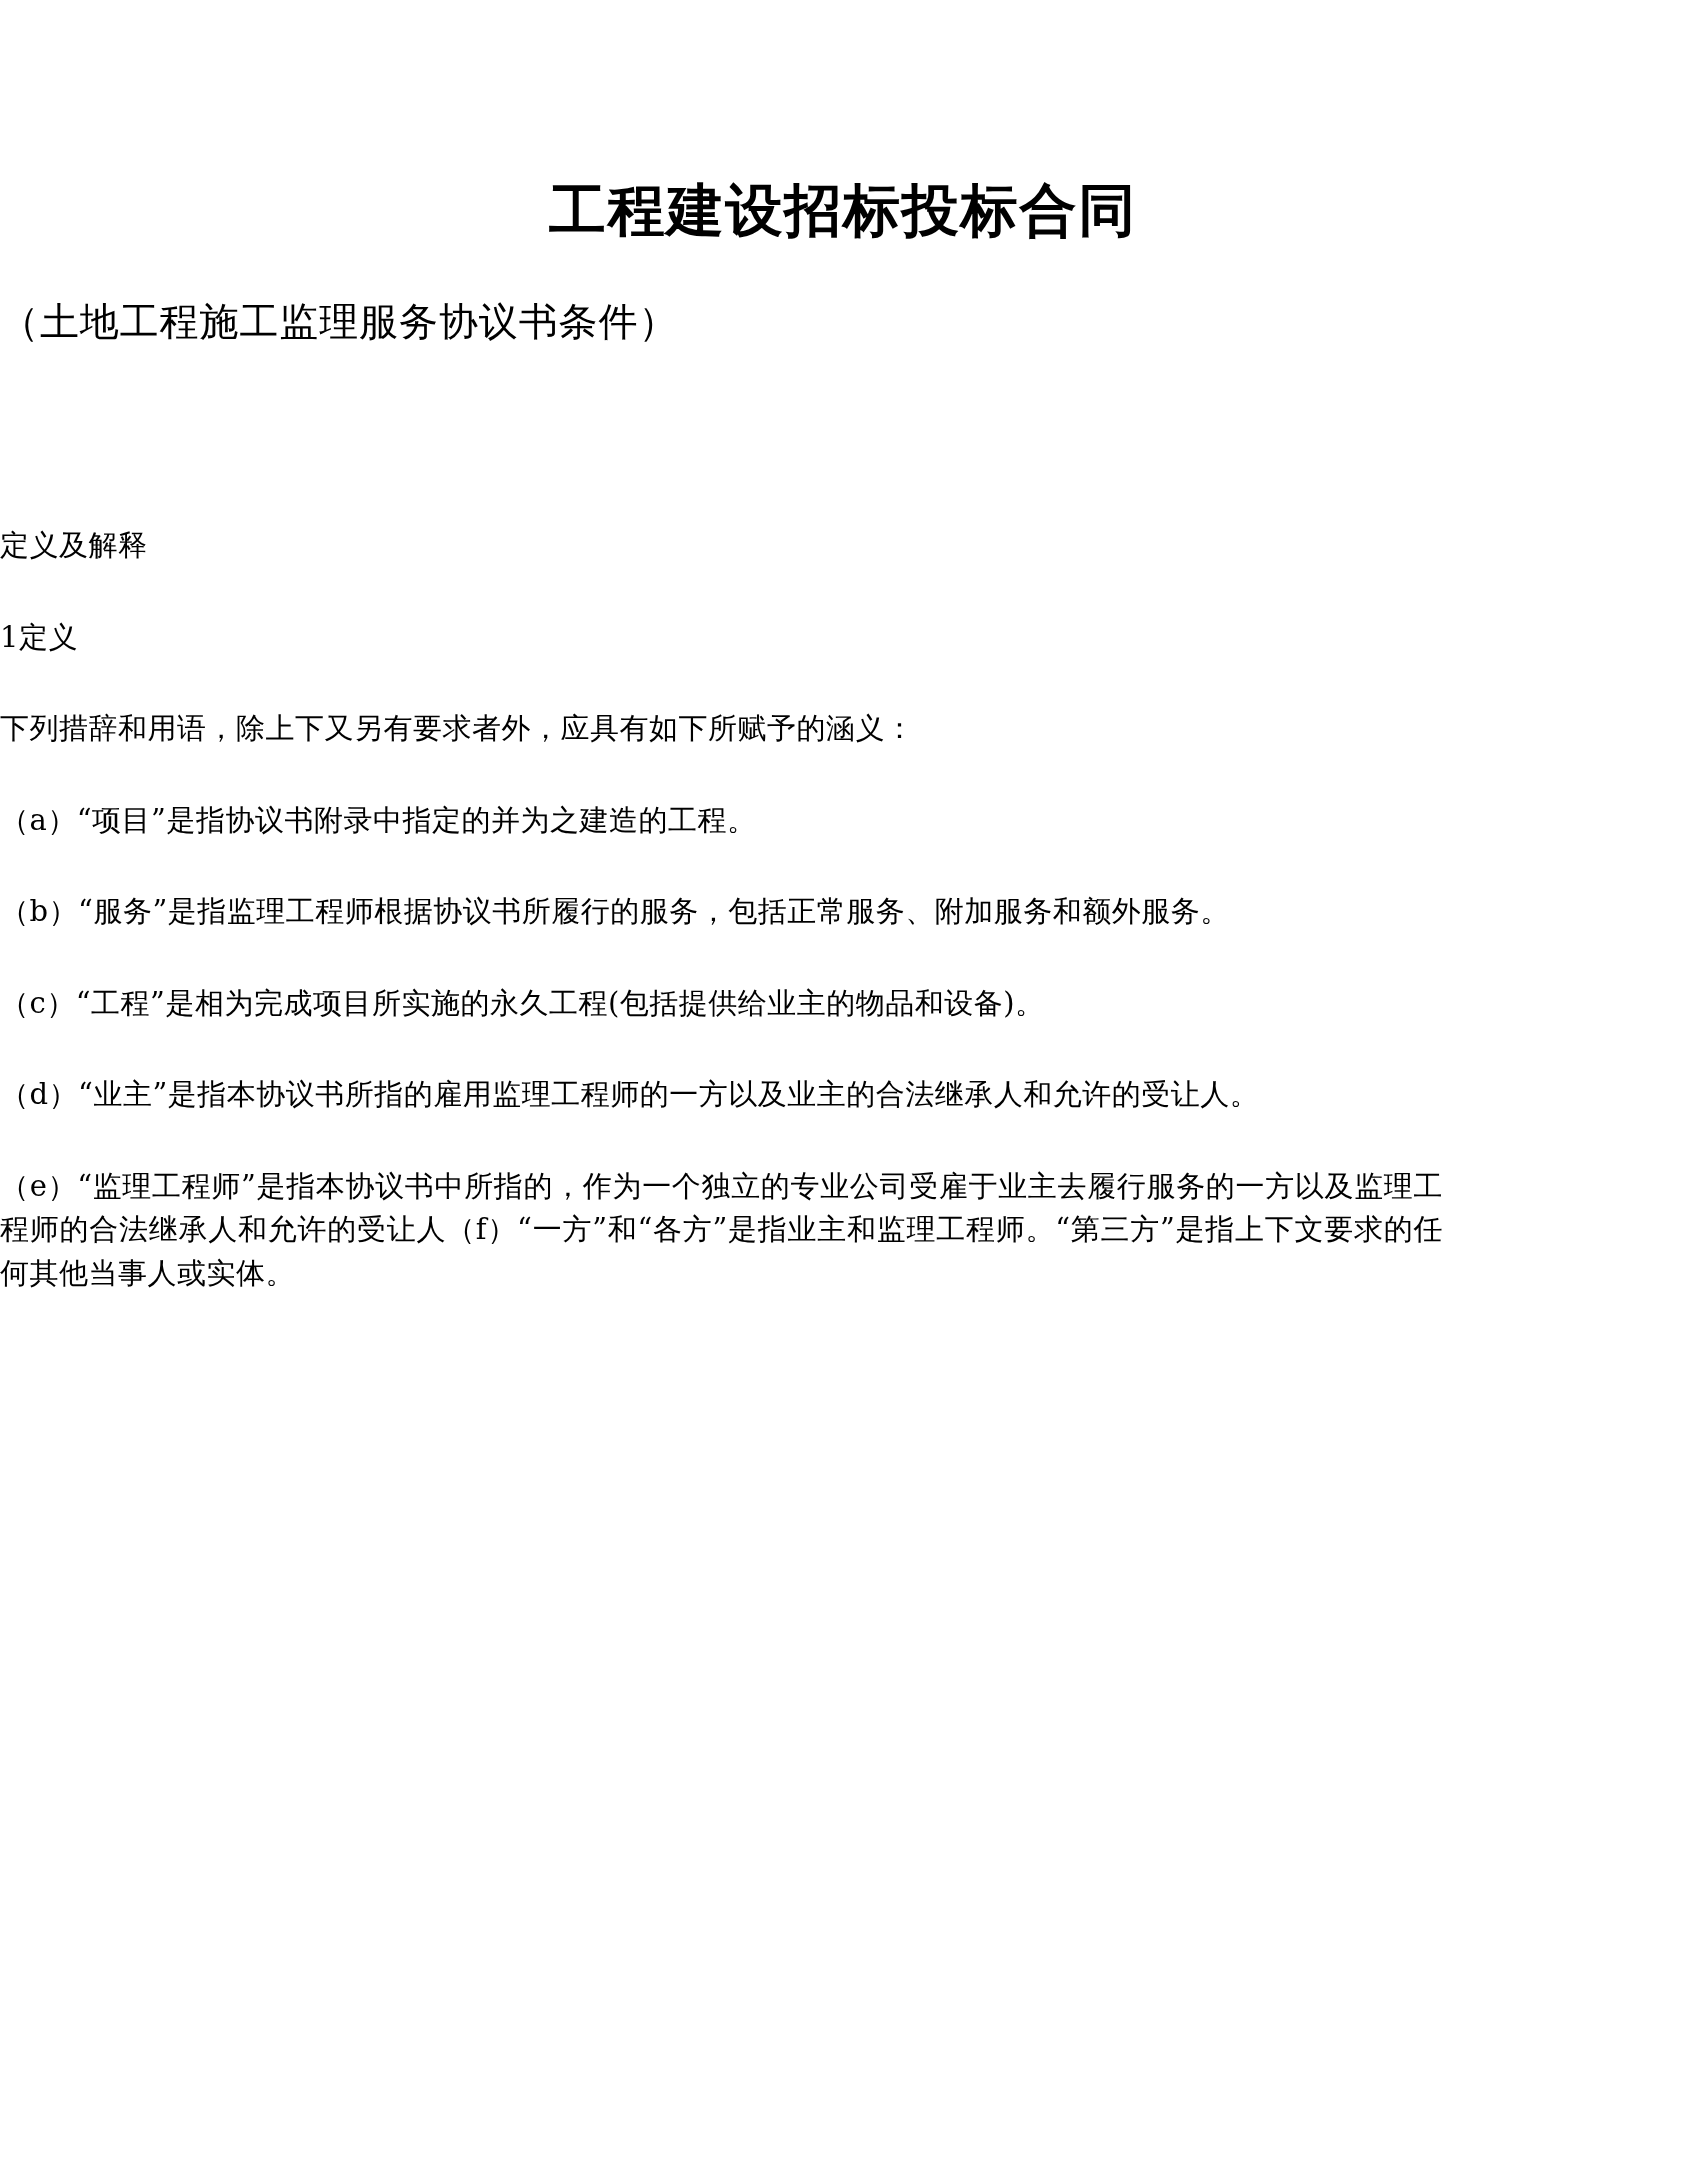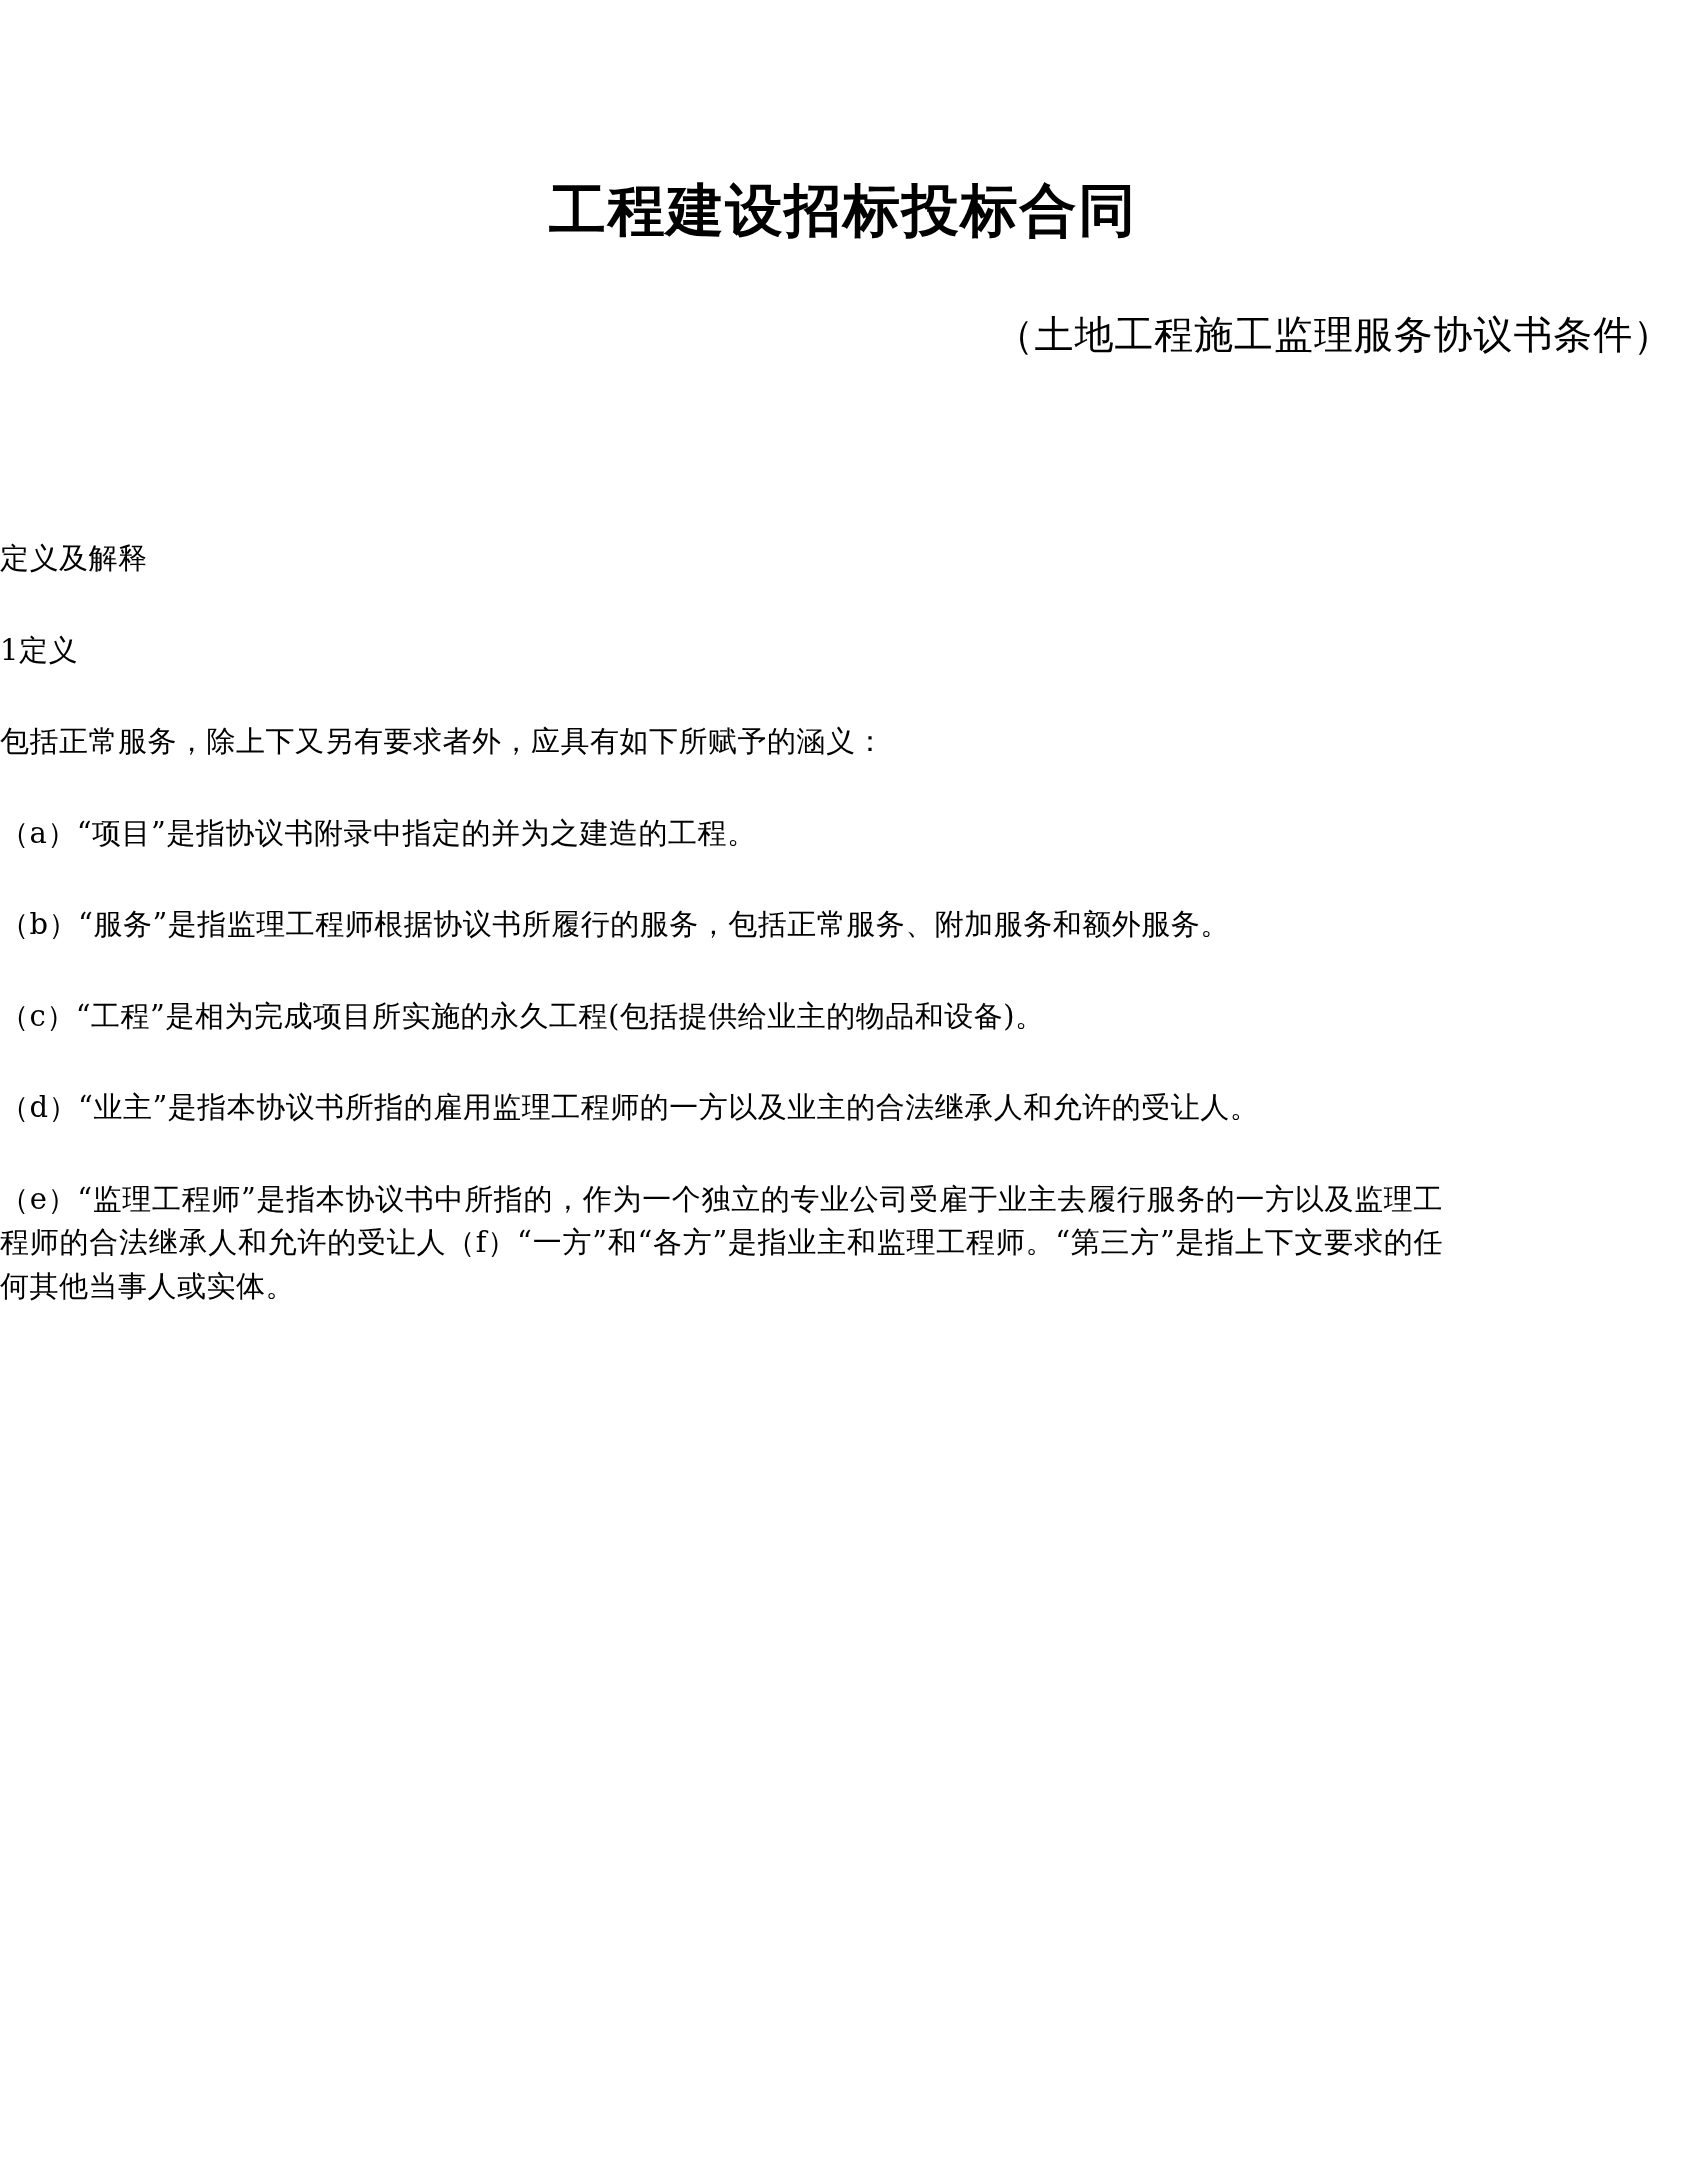--- a/index.html
+++ b/index.html
@@ -27,26 +27,26 @@
     text-align: center;
     font-family: "DejaVu Sans", "Liberation Sans", sans-serif;
     font-weight: bold;
     font-size: 57px;
     letter-spacing: 1.8px;
     margin: 0;
     padding-top: 179px;
     line-height: 1.1;
   }
   .doc-subtitle {
-    text-align: right;
+    text-align: left;
     font-family: "DejaVu Serif", "Liberation Serif", serif;
     font-weight: normal;
     font-size: 39px;
     letter-spacing: 0.9px;
-    margin: 13px;
+    margin: 0;
     padding-top: 57px;
     line-height: 1.2;
   }
   .body-block {
     margin-top: 179px;
     padding-right: 243px;
   }
   p.para {
     font-size: 29px;
     line-height: 1.5;
@@ -67,21 +67,21 @@
   <h1 class="doc-title">工程建设招标投标合同</h1>
 
   <h2 class="doc-subtitle">（土地工程施工监理服务协议书条件）</h2>
 
   <div class="body-block">
 
     <p class="para">定义及解释</p>
 
     <p class="para">1定义</p>
 
-    <p class="para">包括正常服务，除上下又另有要求者外，应具有如下所赋予的涵义：</p>
+    <p class="para">下列措辞和用语，除上下又另有要求者外，应具有如下所赋予的涵义：</p>
 
     <p class="para">（a）“项目”是指协议书附录中指定的并为之建造的工程。</p>
 
     <p class="para">（b）“服务”是指监理工程师根据协议书所履行的服务，包括正常服务、附加服务和额外服务。</p>
 
     <p class="para">（c）“工程”是相为完成项目所实施的永久工程(包括提供给业主的物品和设备)。</p>
 
     <p class="para">（d）“业主”是指本协议书所指的雇用监理工程师的一方以及业主的合法继承人和允许的受让人。</p>
 
     <p class="para">（e）“监理工程师”是指本协议书中所指的，作为一个独立的专业公司受雇于业主去履行服务的一方以及监理工程师的合法继承人和允许的受让人（f）“一方”和“各方”是指业主和监理工程师。“第三方”是指上下文要求的任何其他当事人或实体。</p>

